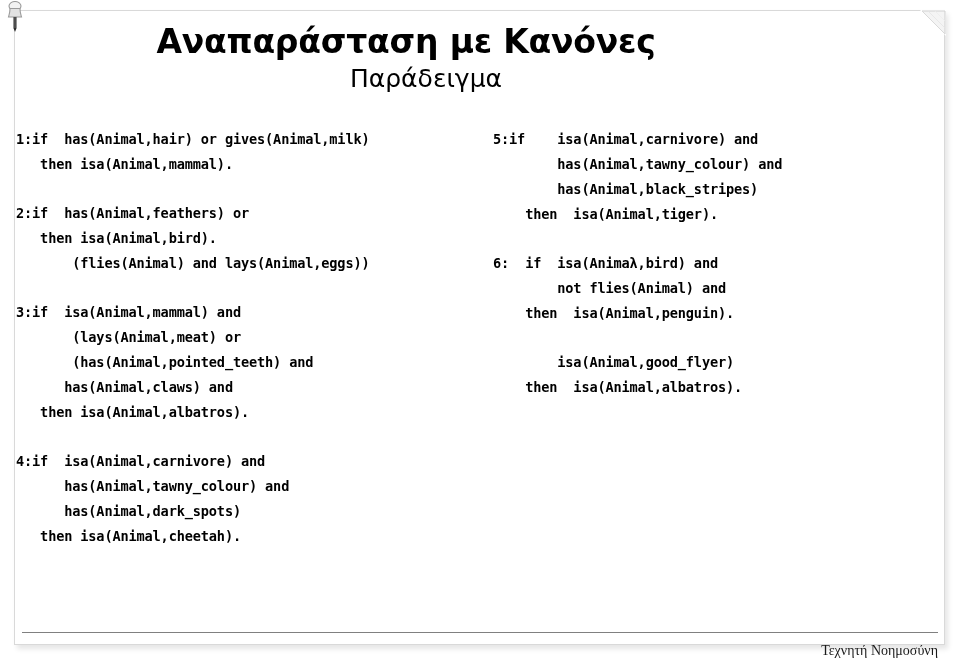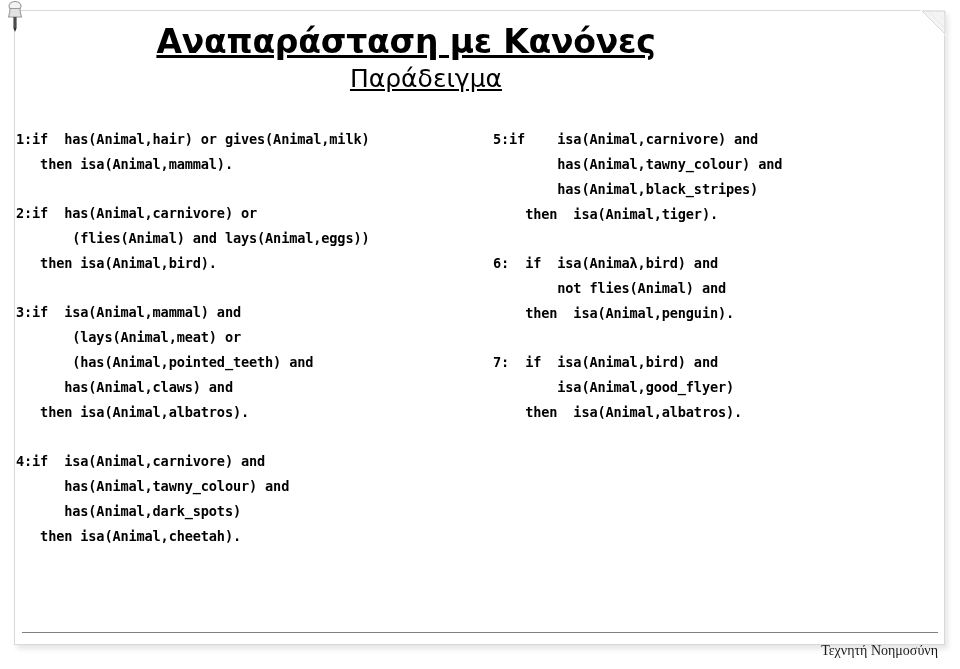--- a/index.html
+++ b/index.html
@@ -56,21 +56,20 @@
     pointer-events: none;
   }
 
   
   .title-block {
     position: absolute;
     left: 0;
     top: 22px;
     width: 812px;
     text-align: center;
-    text-decoration: underline;
   }
   .slide-title {
     font-family: "DejaVu Sans", "Liberation Sans", sans-serif;
     font-size: 33px;
     font-weight: bold;
     line-height: 40px;
     letter-spacing: -0.2px;
     color: #000000;
     margin: 0;
   }
@@ -166,23 +165,23 @@
   </div>
 
   <div class="columns">
 
     <div class="col col-left">
       <div class="rule-block">
         <div class="rule-line">1:if  has(Animal,hair) or gives(Animal,milk)</div>
         <div class="rule-line">   then isa(Animal,mammal).</div>
       </div>
       <div class="rule-block">
-        <div class="rule-line">2:if  has(Animal,carnivore) or</div>
+        <div class="rule-line">2:if  has(Animal,feathers) or</div>
+        <div class="rule-line">   then isa(Animal,bird).</div>
         <div class="rule-line">       (flies(Animal) and lays(Animal,eggs))</div>
-        <div class="rule-line">   then isa(Animal,bird).</div>
       </div>
       <div class="rule-block">
         <div class="rule-line">3:if  isa(Animal,mammal) and</div>
         <div class="rule-line">       (lays(Animal,meat) or</div>
         <div class="rule-line">       (has(Animal,pointed_teeth) and</div>
         <div class="rule-line">      has(Animal,claws) and</div>
         <div class="rule-line">   then isa(Animal,albatros).</div>
       </div>
       <div class="rule-block">
         <div class="rule-line">4:if  isa(Animal,carnivore) and</div>
@@ -198,21 +197,20 @@
         <div class="rule-line">        has(Animal,tawny_colour) and</div>
         <div class="rule-line">        has(Animal,black_stripes)</div>
         <div class="rule-line">    then  isa(Animal,tiger).</div>
       </div>
       <div class="rule-block">
         <div class="rule-line">6:  if  isa(Animaλ,bird) and</div>
         <div class="rule-line">        not flies(Animal) and</div>
         <div class="rule-line">    then  isa(Animal,penguin).</div>
       </div>
       <div class="rule-block">
-        <div class="rule-line">7:  if  isa(Animal,bird) and</div>
         <div class="rule-line">        isa(Animal,good_flyer)</div>
         <div class="rule-line">    then  isa(Animal,albatros).</div>
       </div>
     </div>
 
   </div>
 
   <div class="footer-rule"></div>
   <div class="footer-text">Τεχνητή Νοημοσύνη</div>
 

